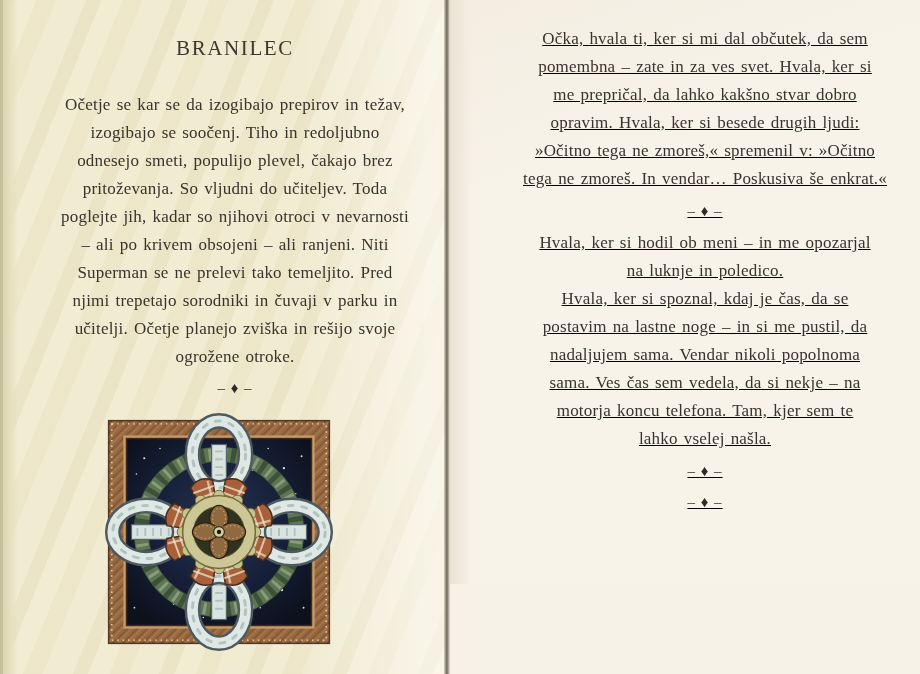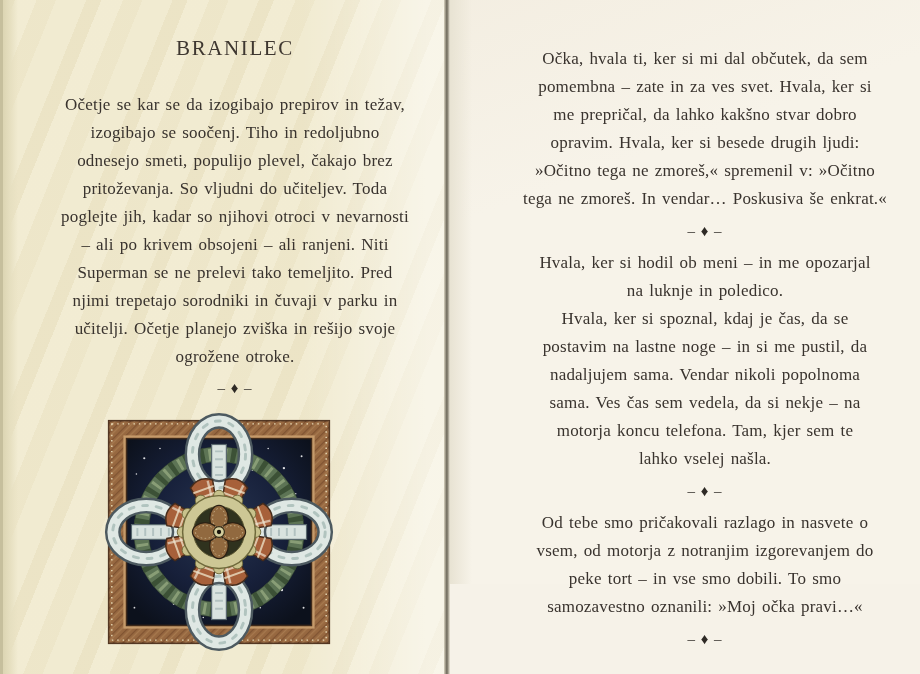--- a/index.html
+++ b/index.html
@@ -42,25 +42,26 @@
     transform:translateX(-16px);
   }
   
   .gutter{
     width:6px;height:674px;
     background:linear-gradient(to right,#d9d3c0 0%,#716c5e 45%,#8b8677 62%,#efeadb 100%);
   }
   
   .right-page{
     width:470px;height:584px;box-sizing:border-box;
-    padding:45px 6px 0 46px;
+    padding:25px 6px 0 46px;
     background:
       linear-gradient(to right, #e8e3d3 0px, rgba(247,243,233,0) 22px),
       linear-gradient(160deg, rgba(240,233,218,.5) 0%, rgba(247,243,233,0) 30%),
       #f7f3e9;
+    text-decoration: underline;
   }
   .right-col{width:418px;text-align:center;}
   .right-col .divider{margin:5px 0 5px;}
 </style>
 </head>
 <body>
 
 <div class="left-page">
   <div class="left-col">
     <span class="page-title">BRANILEC</span>
@@ -223,19 +224,15 @@
     <div class="divider">– ♦ –</div>
     <div class="body-text">Hvala, ker si hodil ob meni – in me opozarjal
 na luknje in poledico.
 Hvala, ker si spoznal, kdaj je čas, da se
 postavim na lastne noge – in si me pustil, da
 nadaljujem sama. Vendar nikoli popolnoma
 sama. Ves čas sem vedela, da si nekje – na
 motorja koncu telefona. Tam, kjer sem te
 lahko vselej našla.</div>
     <div class="divider">– ♦ –</div>
-    <div class="body-text">Od tebe smo pričakovali razlago in nasvete o
-vsem, od motorja z notranjim izgorevanjem do
-peke tort – in vse smo dobili. To smo
-samozavestno oznanili: »Moj očka pravi…«</div>
     <div class="divider">– ♦ –</div>
   </div>
 </div>
 
 </body></html>

